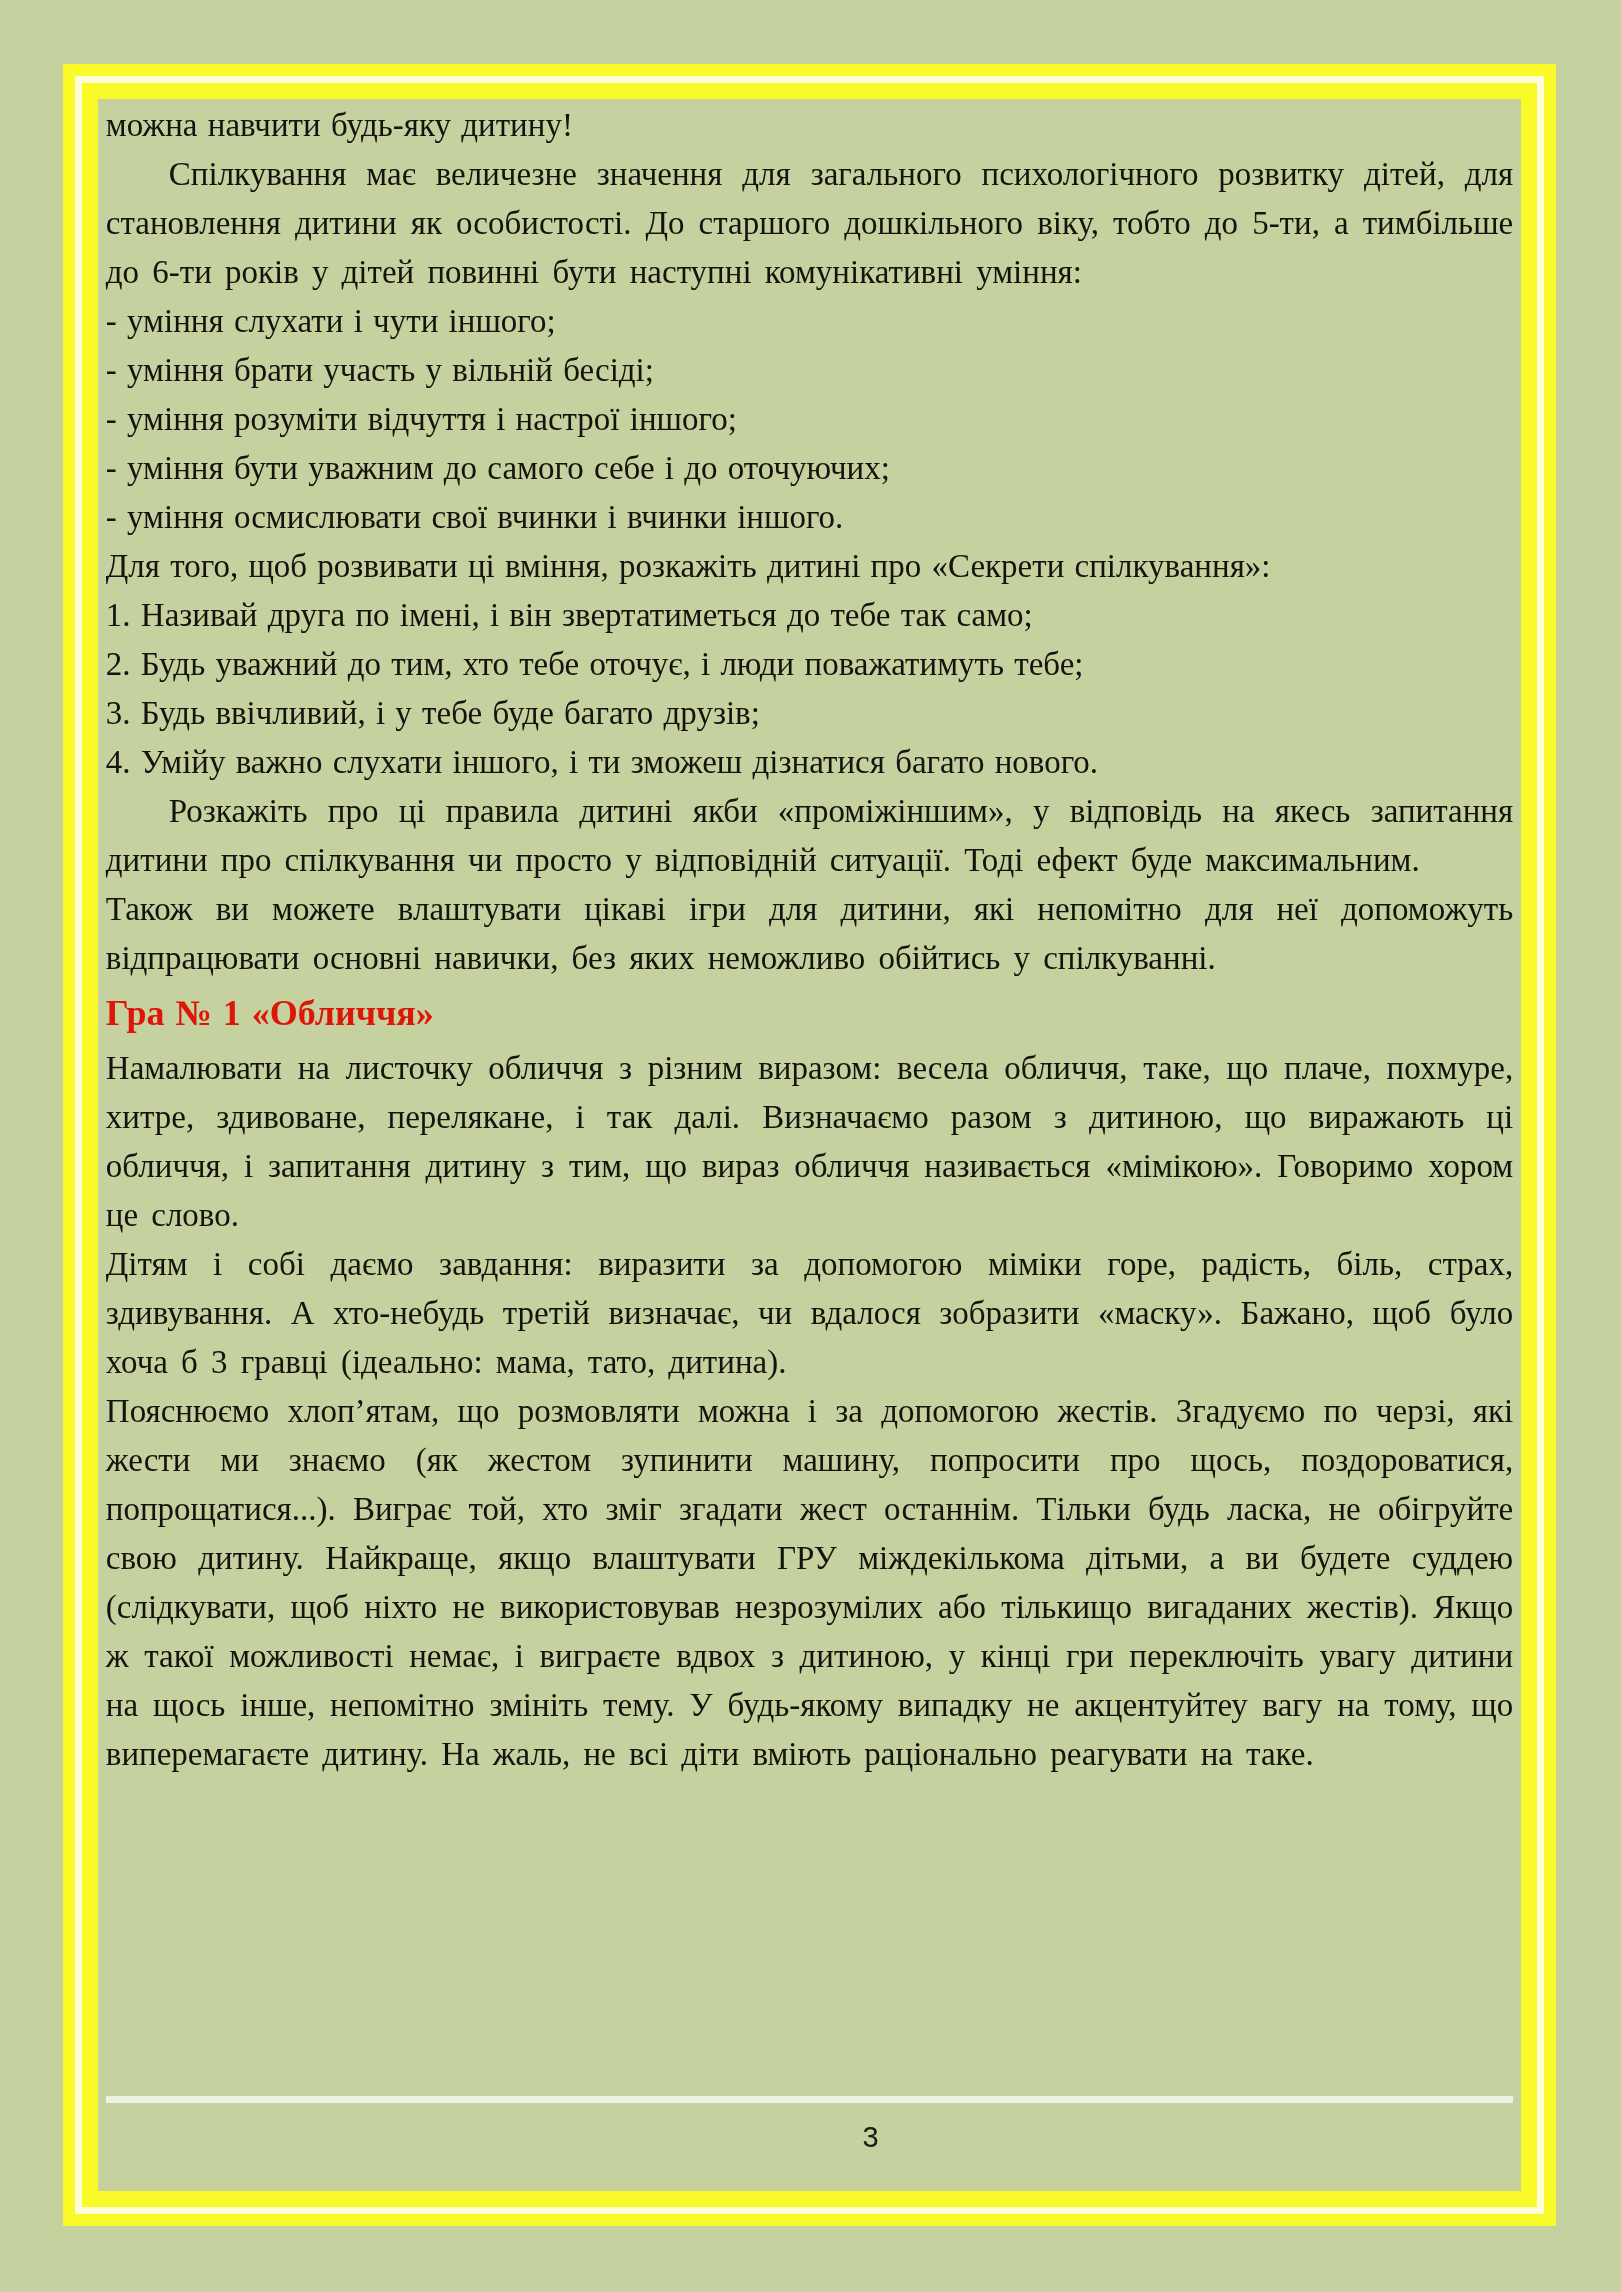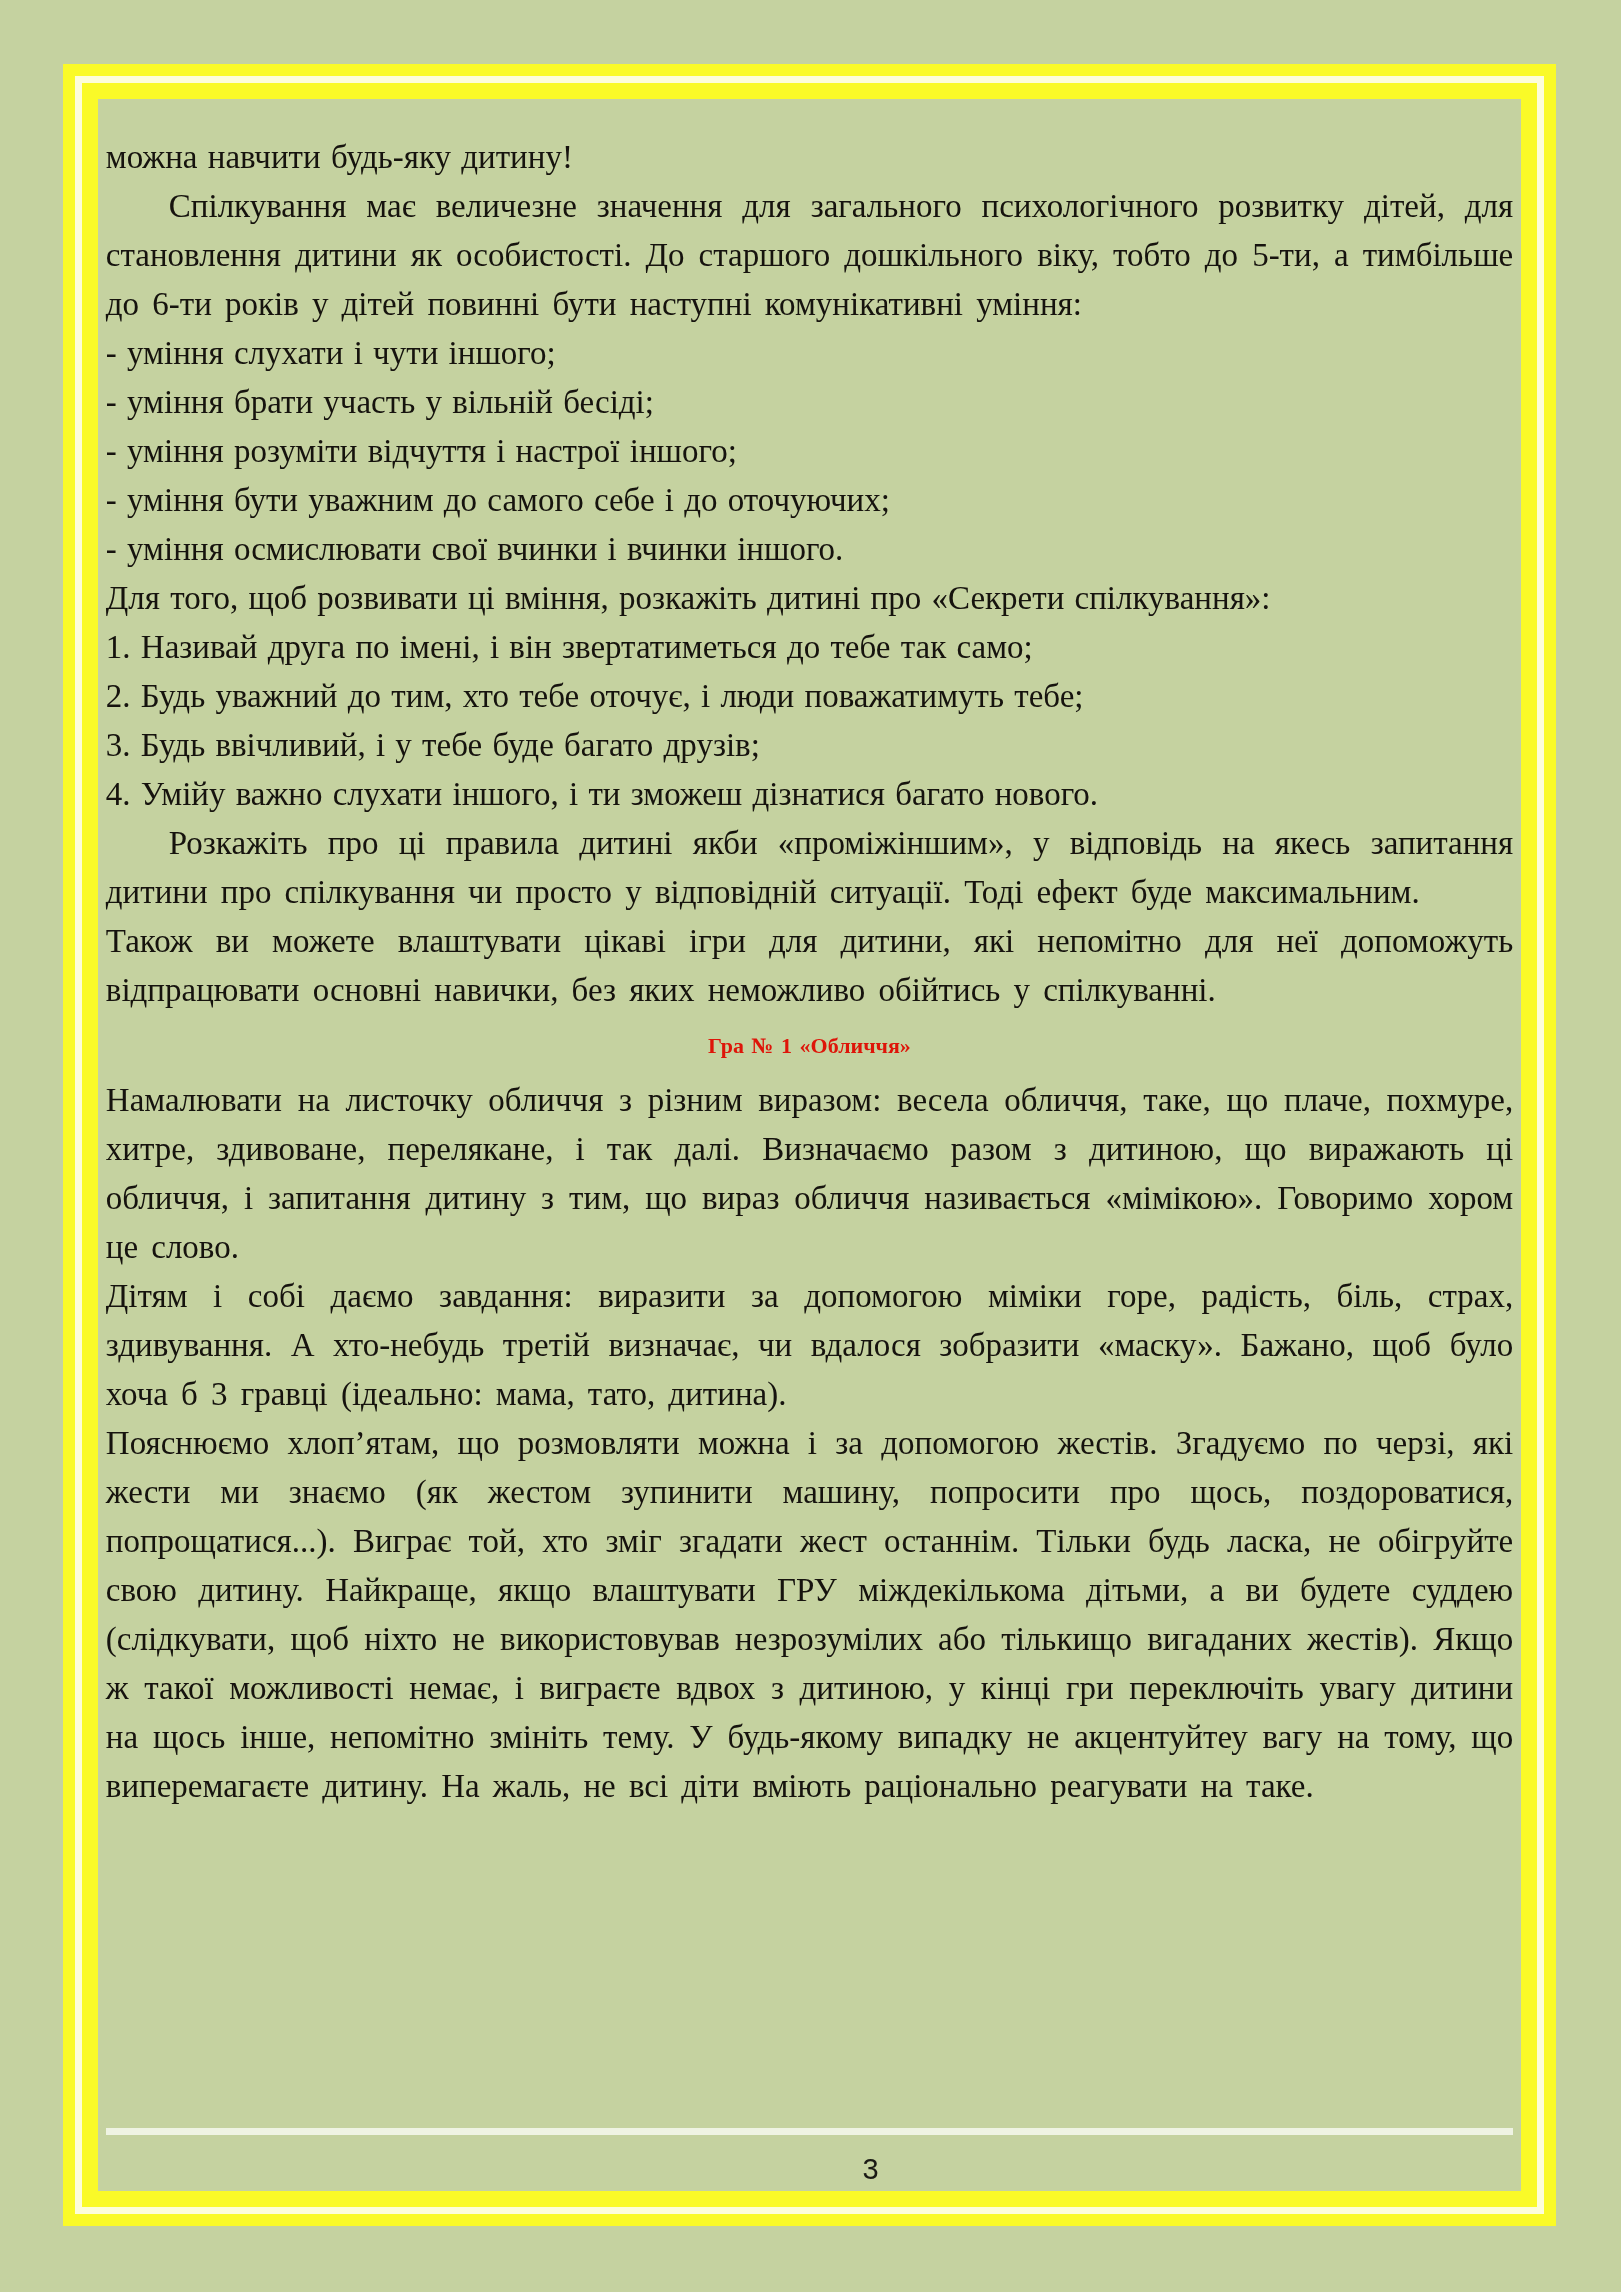--- a/index.html
+++ b/index.html
@@ -26,31 +26,30 @@
     border: 16.7px solid var(--border-yellow, #fafa28);
     box-sizing: border-box;
   }
   .content {
     position: relative;
     width: 100%; height: 100%;
     box-sizing: border-box;
     padding: 2px 7.8px 0 7.8px;
     font-size: 33px;
     line-height: 49px;
-    margin-top: 32px;
   }
   .content p { margin: 0; text-align: justify; word-spacing: 4.9px; }
   .content p.single { text-align: left; word-spacing: 2px; }
   .indent { text-indent: 63px; }
   .game-title {
     margin: 5.9px 0;
-    font-size: 22px; line-height: 49px;
+    font-size: 36px; line-height: 49px;
     font-weight: bold;
     color: var(--accent-red, #de1509);
-    text-align: center;
+    text-align: left;
     word-spacing: 2px;
   }
   .footer { position: absolute; left: 7.8px; right: 7.8px; bottom: 29px; }
   .footer-rule { height: 6.9px; background: var(--rule, #eff3e3); }
   .page-number {
     margin-top: 9.8px;
     text-align: center;
     font-family: "Liberation Sans", sans-serif;
     font-size: 29px;
     transform: translateX(61px);

